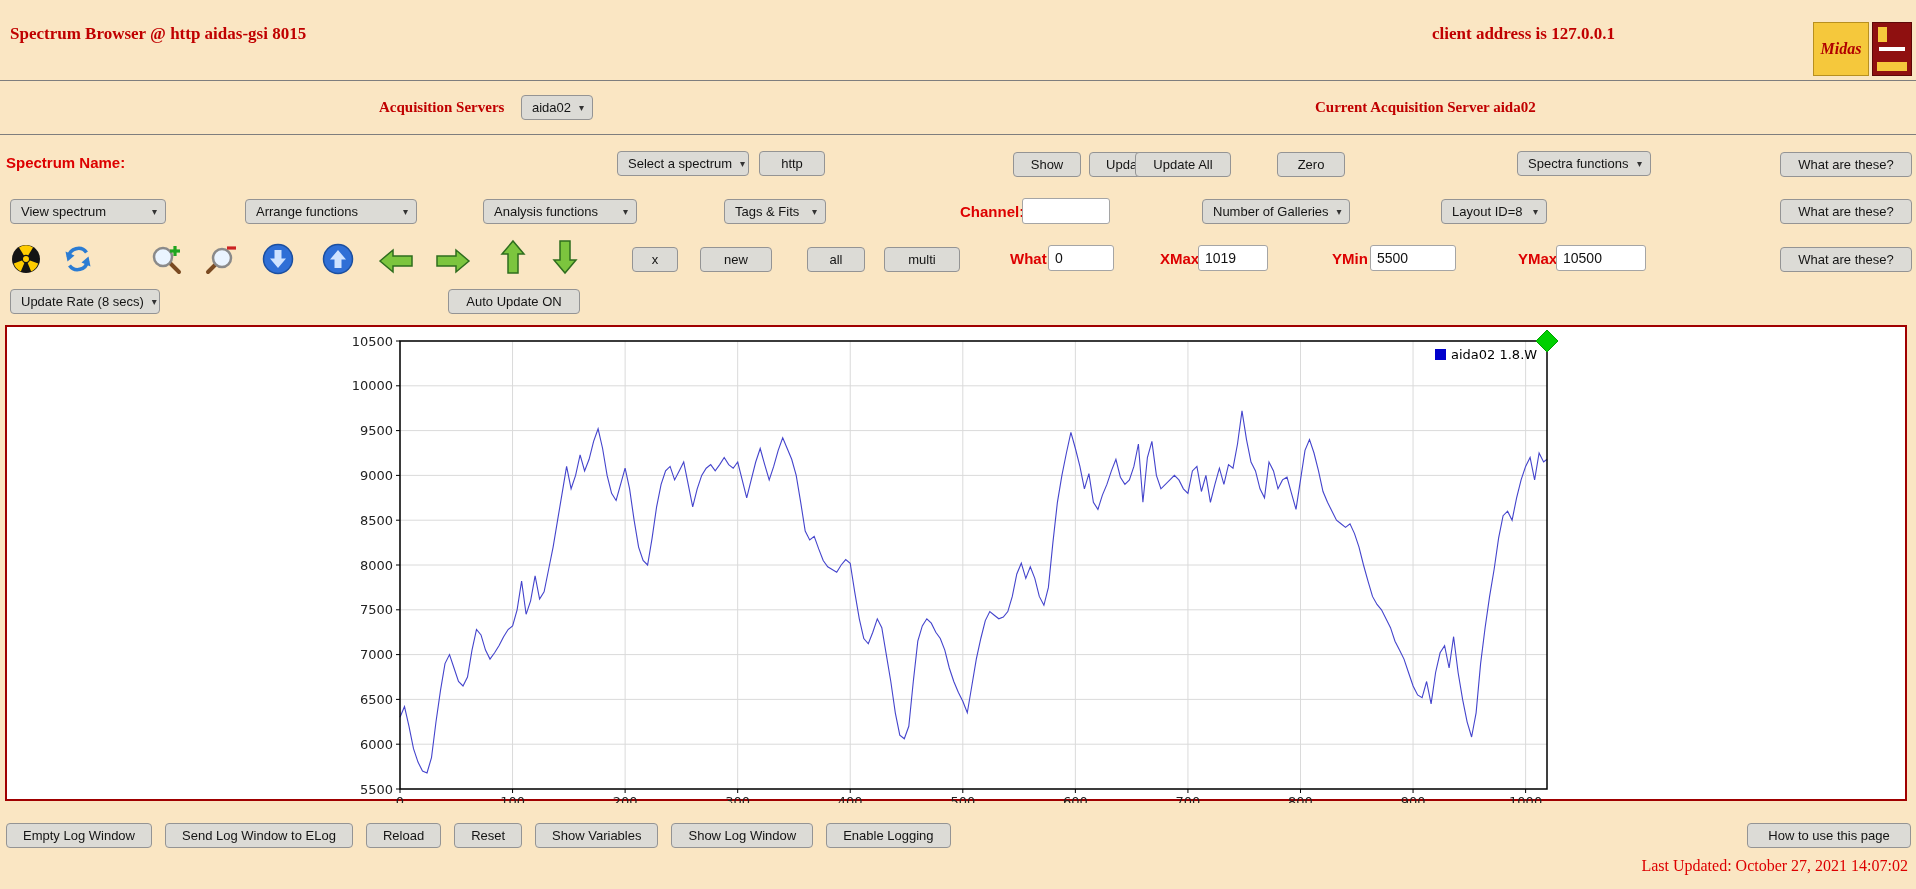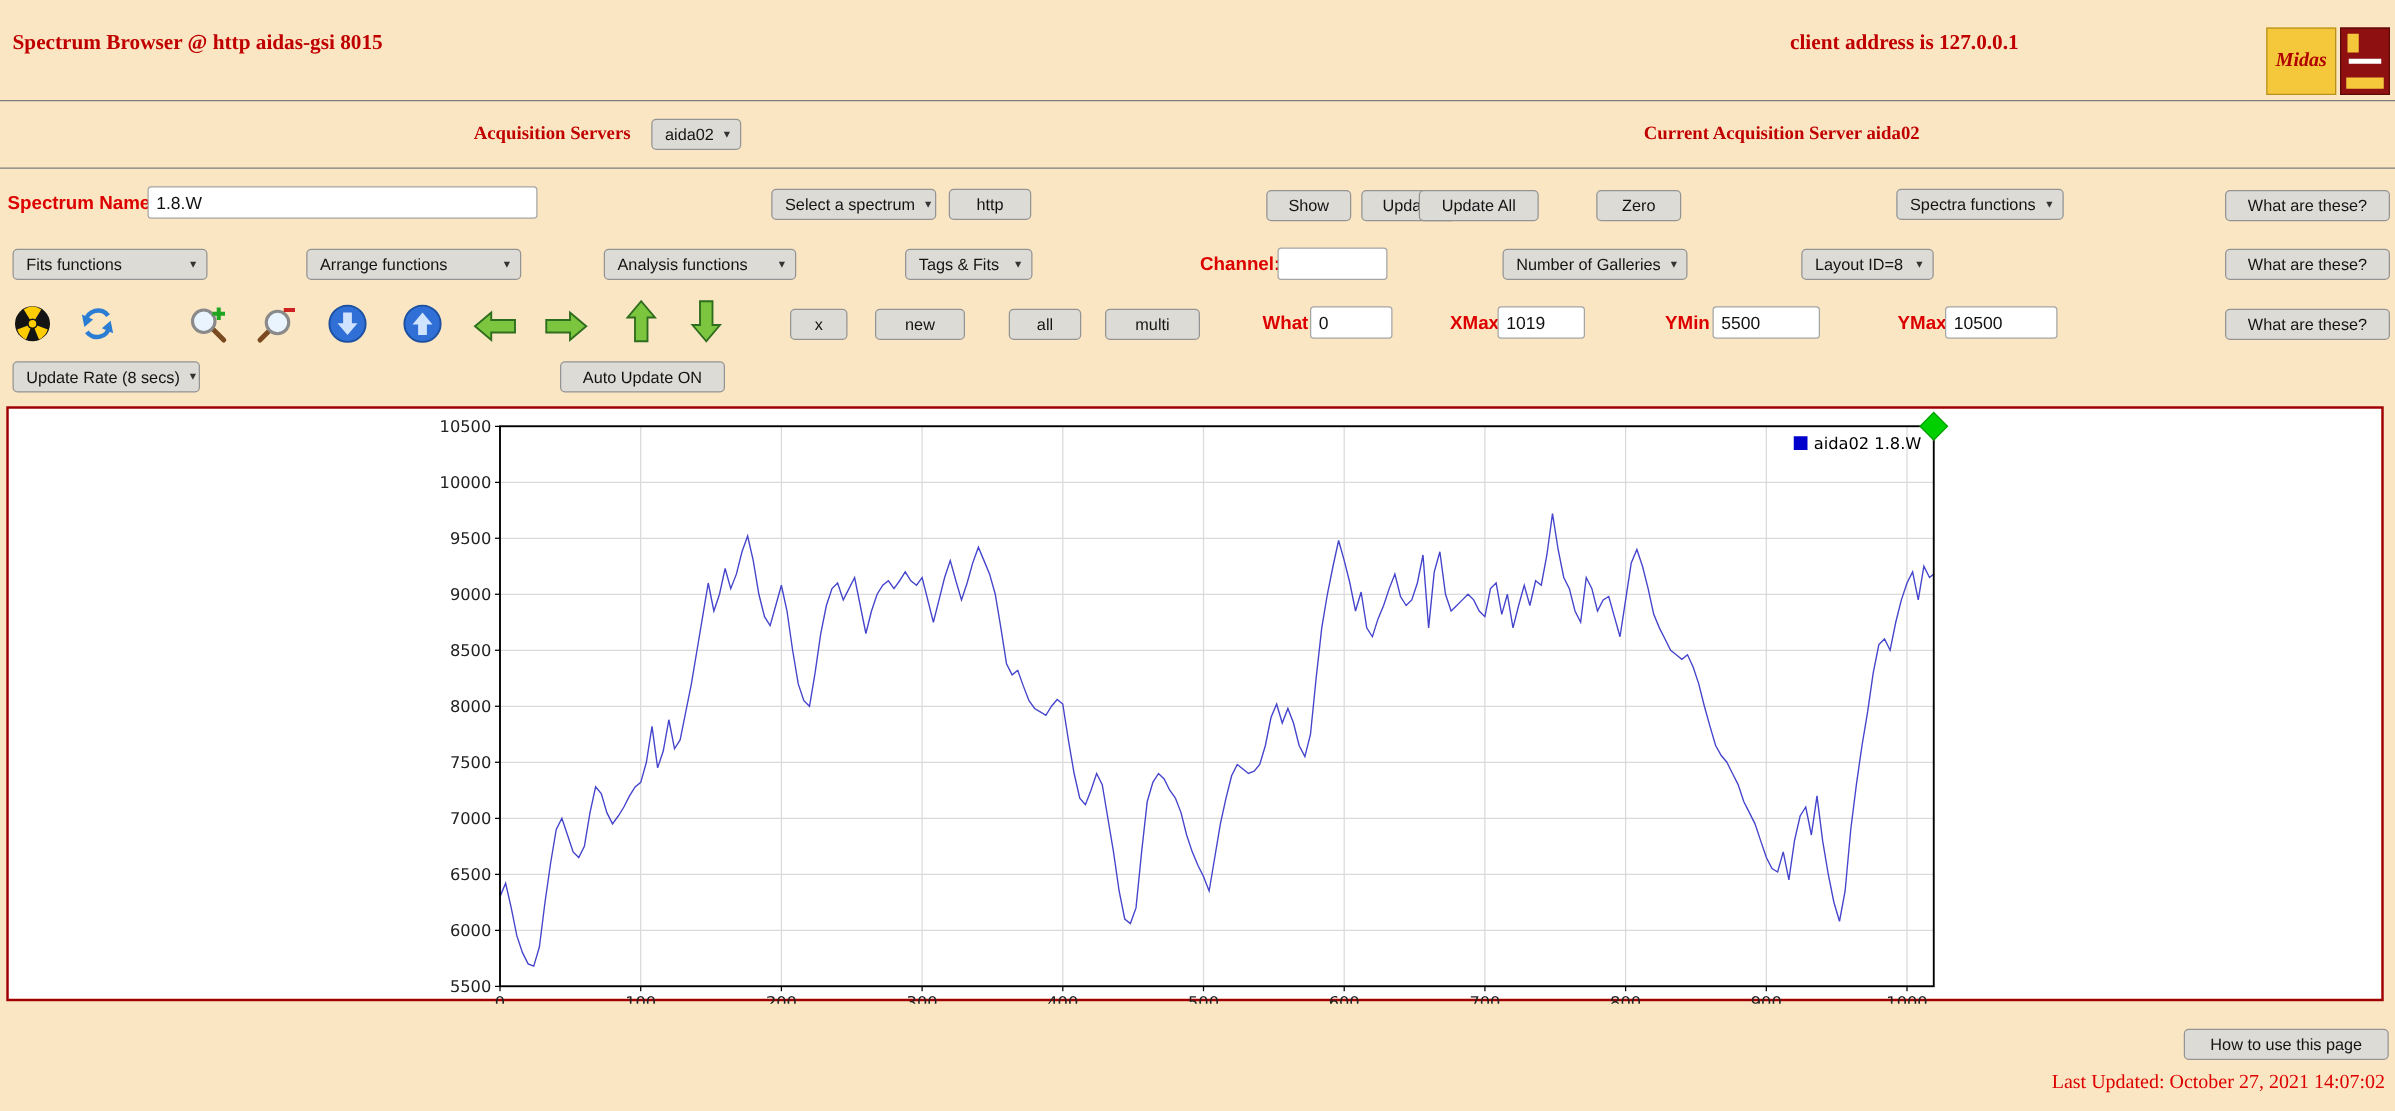--- a/index.html
+++ b/index.html
@@ -86,38 +86,37 @@
   <div class="abs serif-red" style="left:379px; top:99px; font-size:15px;">Acquisition Servers</div>
   <div class="select" style="left:521px; top:95px; width:72px;">
     <span>aida02</span>
     <span class="caret">▾</span>
   </div>
   <div class="abs serif-red" style="left:1315px; top:99px; font-size:15px;">Current Acquisition Server aida02</div>
 
   <div class="rule" style="top:134px;"></div>
 
   <div class="abs label-red" style="left:6px; top:154px;">Spectrum Name:</div>
-  <input class="input" style="left: 118px; top: 149px; width: 312px;" value="1.8.W">
   <div class="select" style="left:617px; top:151px; width:132px;">
     <span>Select a spectrum</span>
     <span class="caret">▾</span>
   </div>
   <div class="btn" style="left:759px; top:151px; width:66px;">http</div>
   <div class="btn" style="left:1013px; top:152px; width:68px;">Show</div>
   <div class="btn" style="left:1089px; top:152px; width:76px;">Update</div>
   <div class="btn" style="left:1135px; top:152px; width:96px;">Update All</div>
   <div class="btn" style="left:1277px; top:152px; width:68px;">Zero</div>
   <div class="select" style="left:1517px; top:151px; width:134px;">
     <span>Spectra functions</span>
     <span class="caret">▾</span>
   </div>
   <div class="btn" style="left:1780px; top:152px; width:132px;">What are these?</div>
 
   <div class="select" style="left:10px; top:199px; width:156px;">
-    <span>Fits functions</span>
+    <span>View spectrum</span>
     <span class="caret">▾</span>
   </div>
   <div class="select" style="left:245px; top:199px; width:172px;">
     <span>Arrange functions</span>
     <span class="caret">▾</span>
   </div>
   <div class="select" style="left:483px; top:199px; width:154px;">
     <span>Analysis functions</span>
     <span class="caret">▾</span>
   </div>
@@ -296,16 +295,25 @@
         <line x1="1406.0520117762512" y1="462" x2="1406.0520117762512" y2="466" stroke="#000" stroke-width="1"></line>
         <text x="1406.0520117762512" y="479" text-anchor="middle" font-size="13" fill="#222" font-family="DejaVu Sans, sans-serif">900</text>
         <line x1="1518.6133464180568" y1="462" x2="1518.6133464180568" y2="466" stroke="#000" stroke-width="1"></line>
         <text x="1518.6133464180568" y="479" text-anchor="middle" font-size="13" fill="#222" font-family="DejaVu Sans, sans-serif">1000</text>
         <rect x="1428" y="22" width="11" height="11" fill="#0000CC"></rect>
         <text x="1444" y="32" font-size="13" fill="#000" font-family="DejaVu Sans, sans-serif">aida02 1.8.W</text>
         <polygon points="1540,3 1551,14 1540,25 1529,14" fill="#00D000" stroke="#00A000" stroke-width="1"></polygon>
       </svg>
   </div>
 
+  <div class="footer-row">
+    <div class="fbtn">Empty Log Window</div>
+    <div class="fbtn">Send Log Window to ELog</div>
+    <div class="fbtn">Reload</div>
+    <div class="fbtn">Reset</div>
+    <div class="fbtn">Show Variables</div>
+    <div class="fbtn">Show Log Window</div>
+    <div class="fbtn">Enable Logging</div>
+  </div>
   <div class="btn" style="right:5px; left:auto; top:823px; width:164px;">How to use this page</div>
   <div class="abs" style="right:8px; top:857px; font-family:'Liberation Serif','DejaVu Serif',serif; color:#DD0000; font-size:16px;">Last Updated: October 27, 2021 14:07:02</div>
 
 </div>
 
 </body></html>

